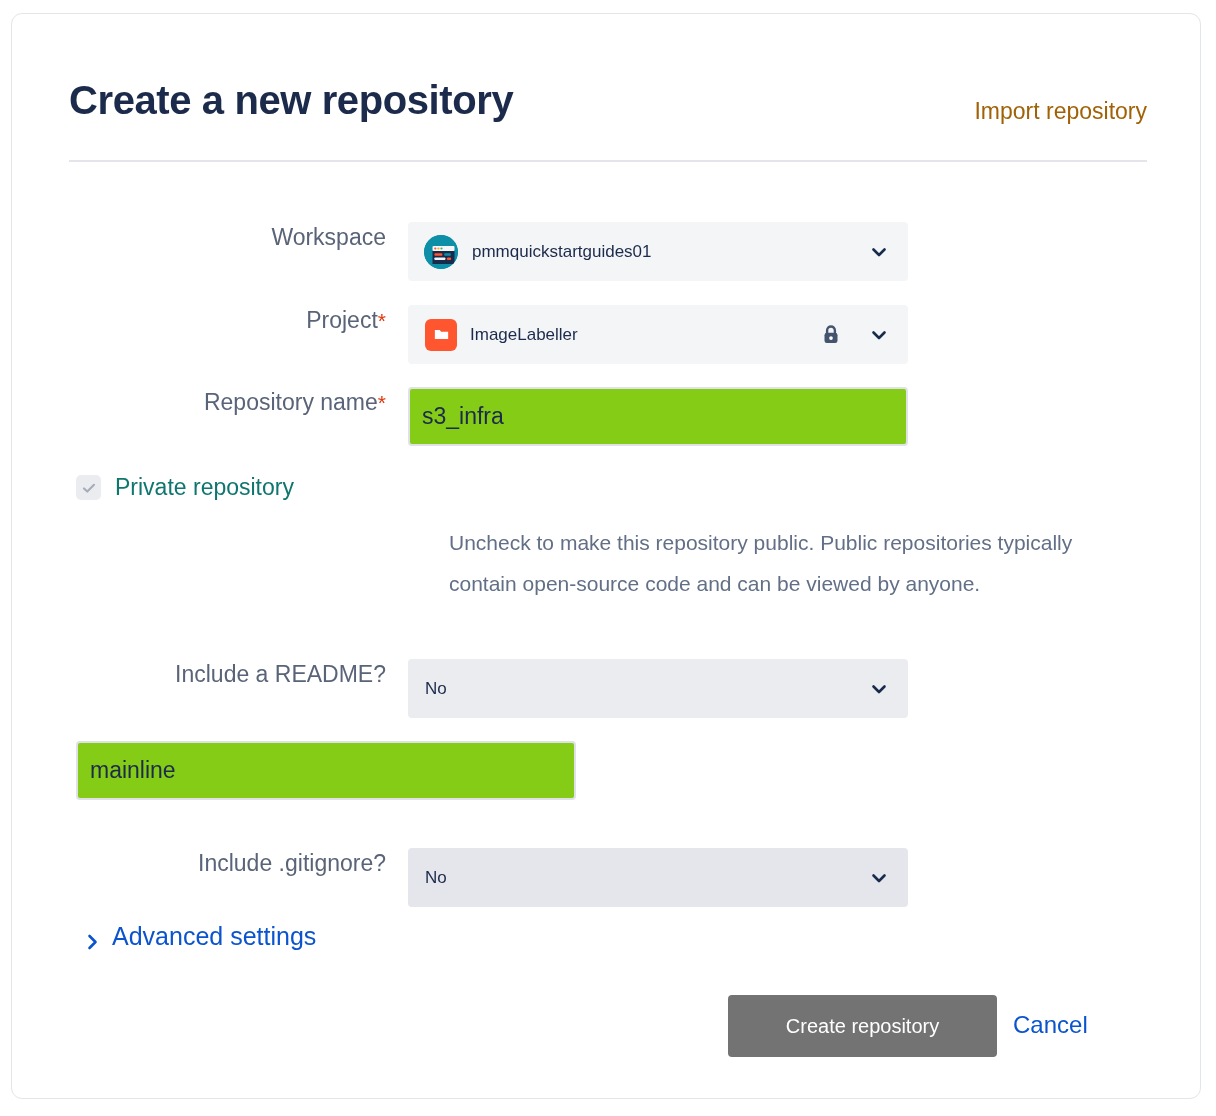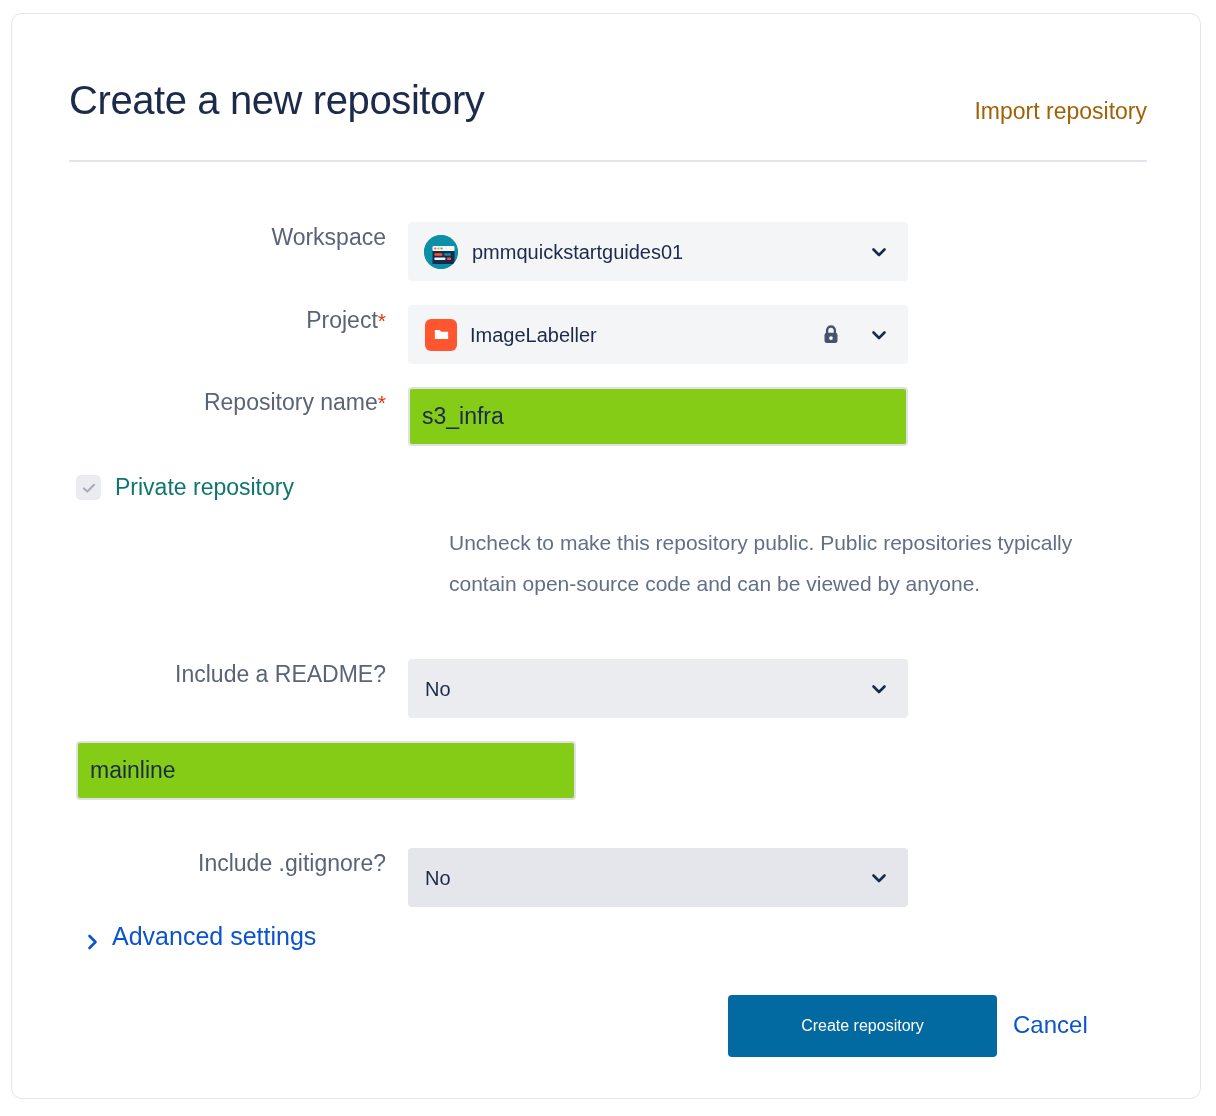--- a/index.html
+++ b/index.html
@@ -32,21 +32,21 @@
     width: 1078px;
     height: 86px;
     box-sizing: border-box;
     border-bottom: 2px solid #E3E5EA;
   }
   .page-title {
     position: absolute;
     left: 0;
     top: 0;
     font-size: 40px;
-    font-weight: normal;
+    font-weight: bold;
     color: #1C2B4B;
     letter-spacing: -0.4px;
     line-height: 48px;
   }
   .import-link {
     position: absolute;
     right: 0;
     top: 22px;
     font-size: 23px;
     color: #a16207;
@@ -91,21 +91,21 @@
     border-radius: 4px;
     box-sizing: border-box;
     display: flex;
     align-items: center;
     cursor: pointer;
   }
   .field-select.hoverlight { background:#EBECF0; border-color:#EBECF0; }
   .field-select.hoverdark  { background:#E4E6EB; border-color:#E4E6EB; }
 
   .field-select .value {
-    font-size: 20px;
+    font-size: 17px;
     color: #1C2B4B;
     line-height: 28px;
     text-align: center;
   }
   .chev {
     position: absolute;
     right: 17px;
     top: 50%;
     transform: translateY(-50%);
     width: 20px;
@@ -212,25 +212,25 @@
     color: #0B54CE;
   }
 
   
   .btn-primary {
     position: absolute;
     left: 716px;
     top: 981px;
     width: 269px;
     height: 62px;
-    background: #0369a1;
+    background: #737373;
     border: none;
     border-radius: 4px;
     color: #ffffff;
-    font-size: 16px;
+    font-size: 20px;
     font-family: "Liberation Sans", sans-serif;
     cursor: pointer;
   }
   .btn-cancel {
     position: absolute;
     left: 1001px;
     top: 997px;
     font-size: 24px;
     color: #0B54CE;
     background: none;

